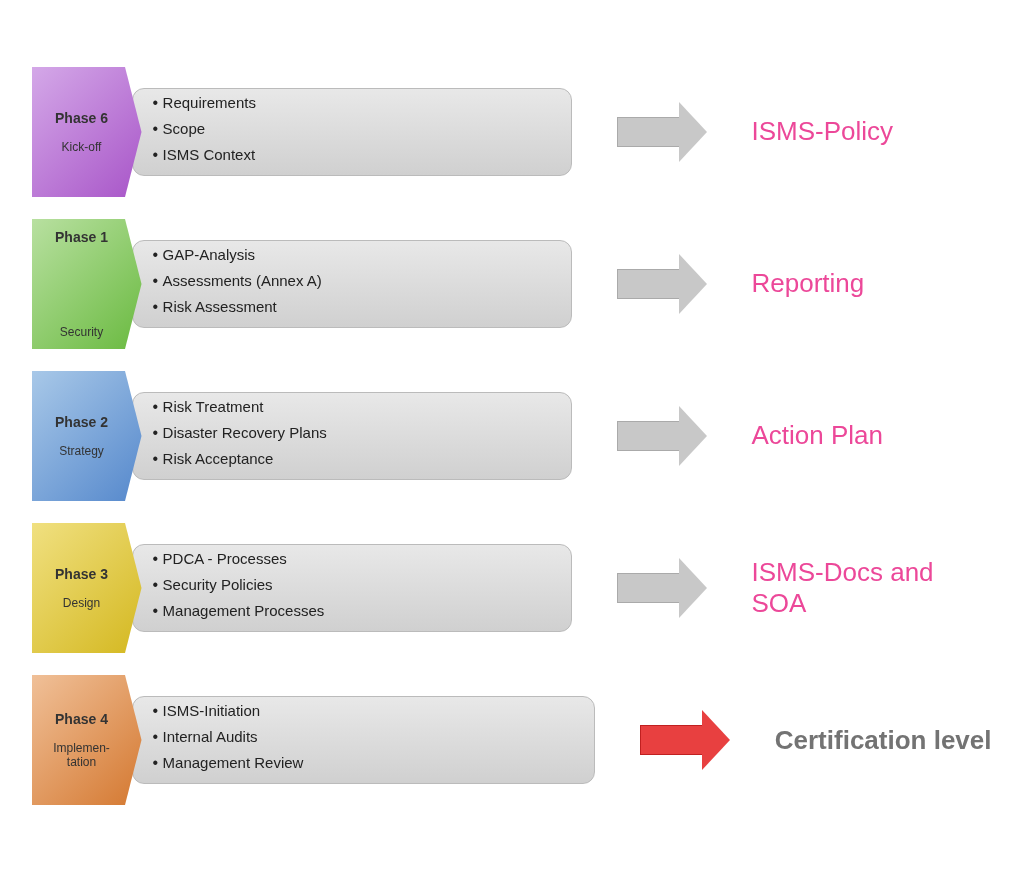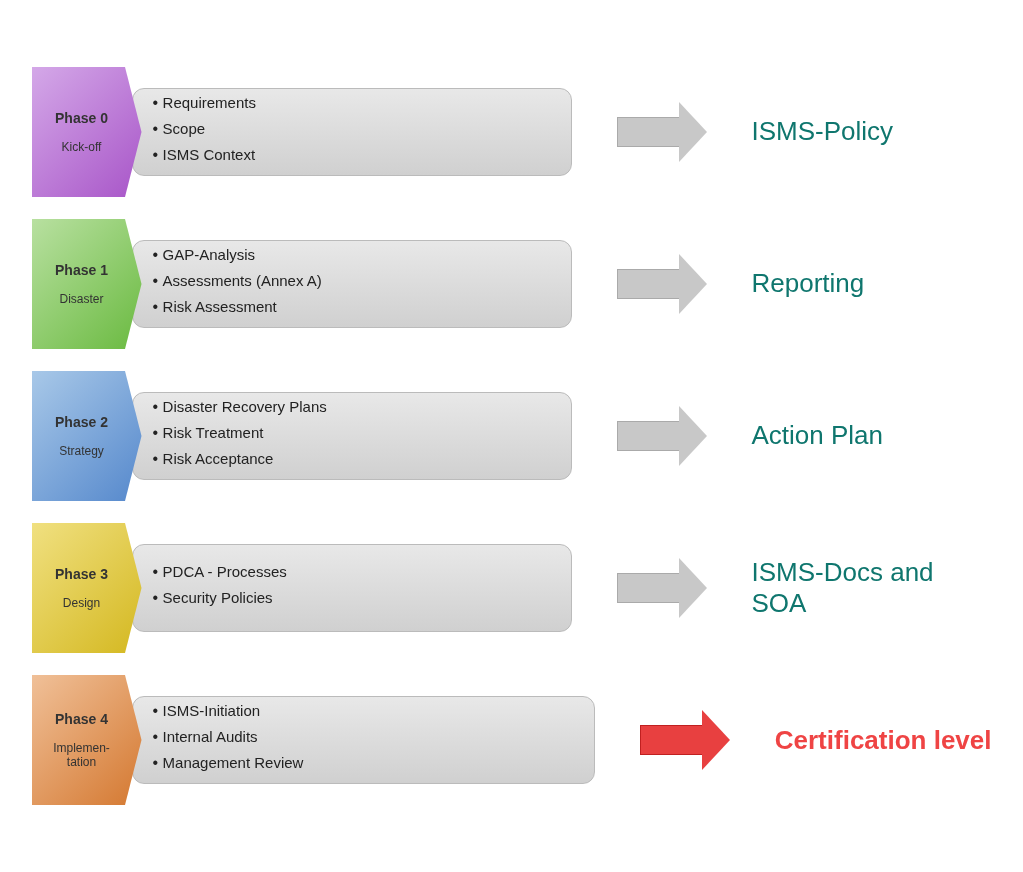--- a/index.html
+++ b/index.html
@@ -115,53 +115,53 @@
       height: 0;
       border-top: 30px solid transparent;
       border-bottom: 30px solid transparent;
     }
     
     .output-label {
       width: 240px;
       min-width: 240px;
       font-size: 26px;
       font-weight: normal;
-      color: #0f766e;
+      color: #ec4899;
       line-height: 1.2;
     }
     
     .phase-0 .badge-inner { background: linear-gradient(135deg, #d4a8e8, #a855c8); }
-    .phase-1 .badge-inner { background: linear-gradient(135deg, #b8e0a0, #6aba40); }
+    .phase-1 .badge-inner { background: linear-gradient(135deg, #b8e0a0, #6aba40); justify-content: space-between; }
     .phase-2 .badge-inner { background: linear-gradient(135deg, #a8c8e8, #5588cc); }
     .phase-3 .badge-inner { background: linear-gradient(135deg, #f0e080, #d4b820); }
     .phase-4 .badge-inner { background: linear-gradient(135deg, #f0c098, #d47830); }
 
     
     .gray-arrow .arrow-body { background: #c8c8c8; border: 1px solid #aaa; }
     .gray-arrow .arrow-head { border-left: 28px solid #c8c8c8; }
 
     
     .red-arrow .arrow-body { background: #e84040; border: 1px solid #c02020; }
     .red-arrow .arrow-head { border-left: 28px solid #e84040; }
 
     
     .cert-label {
       font-size: 26px;
       font-weight: bold;
-      color: #ef4444;
+      color: #737373;
     }
   </style>
 </head>
 <body>
 
 <div class="diagram">
 <div class="phase-row">
       <div class="phase-badge phase-0">
         <div class="badge-inner">
-          <div class="phase-title">Phase 0</div>
+          <div class="phase-title">Phase 6</div>
           <div class="phase-sub" style="white-space: pre-line;">Kick-off</div>
         </div>
       </div>
       <div class="content-box">
         <ul>
           <li>Requirements</li>
           <li>Scope</li>
           <li>ISMS Context</li>
         </ul>
       </div>
@@ -170,21 +170,21 @@
           <div class="arrow-body"></div>
           <div class="arrow-head"></div>
         </div>
       </div>
       <div class="output-label">ISMS-Policy</div>
     </div>
     <div class="phase-row">
       <div class="phase-badge phase-1">
         <div class="badge-inner">
           <div class="phase-title">Phase 1</div>
-          <div class="phase-sub" style="white-space: pre-line;">Disaster</div>
+          <div class="phase-sub" style="white-space: pre-line;">Security</div>
         </div>
       </div>
       <div class="content-box">
         <ul>
           <li>GAP-Analysis</li>
           <li>Assessments (Annex A)</li>
           <li>Risk Assessment</li>
         </ul>
       </div>
       <div class="arrow-area">
@@ -197,22 +197,22 @@
     </div>
     <div class="phase-row">
       <div class="phase-badge phase-2">
         <div class="badge-inner">
           <div class="phase-title">Phase 2</div>
           <div class="phase-sub" style="white-space: pre-line;">Strategy</div>
         </div>
       </div>
       <div class="content-box">
         <ul>
+          <li>Risk Treatment</li>
           <li>Disaster Recovery Plans</li>
-          <li>Risk Treatment</li>
           <li>Risk Acceptance</li>
         </ul>
       </div>
       <div class="arrow-area">
         <div class="arrow-shape gray-arrow">
           <div class="arrow-body"></div>
           <div class="arrow-head"></div>
         </div>
       </div>
       <div class="output-label">Action Plan</div>
@@ -221,20 +221,21 @@
       <div class="phase-badge phase-3">
         <div class="badge-inner">
           <div class="phase-title">Phase 3</div>
           <div class="phase-sub" style="white-space: pre-line; text-align: right;">Design</div>
         </div>
       </div>
       <div class="content-box">
         <ul>
           <li>PDCA - Processes</li>
           <li>Security Policies</li>
+          <li>Management Processes</li>
         </ul>
       </div>
       <div class="arrow-area">
         <div class="arrow-shape gray-arrow">
           <div class="arrow-body"></div>
           <div class="arrow-head"></div>
         </div>
       </div>
       <div class="output-label">ISMS-Docs and SOA</div>
     </div>

